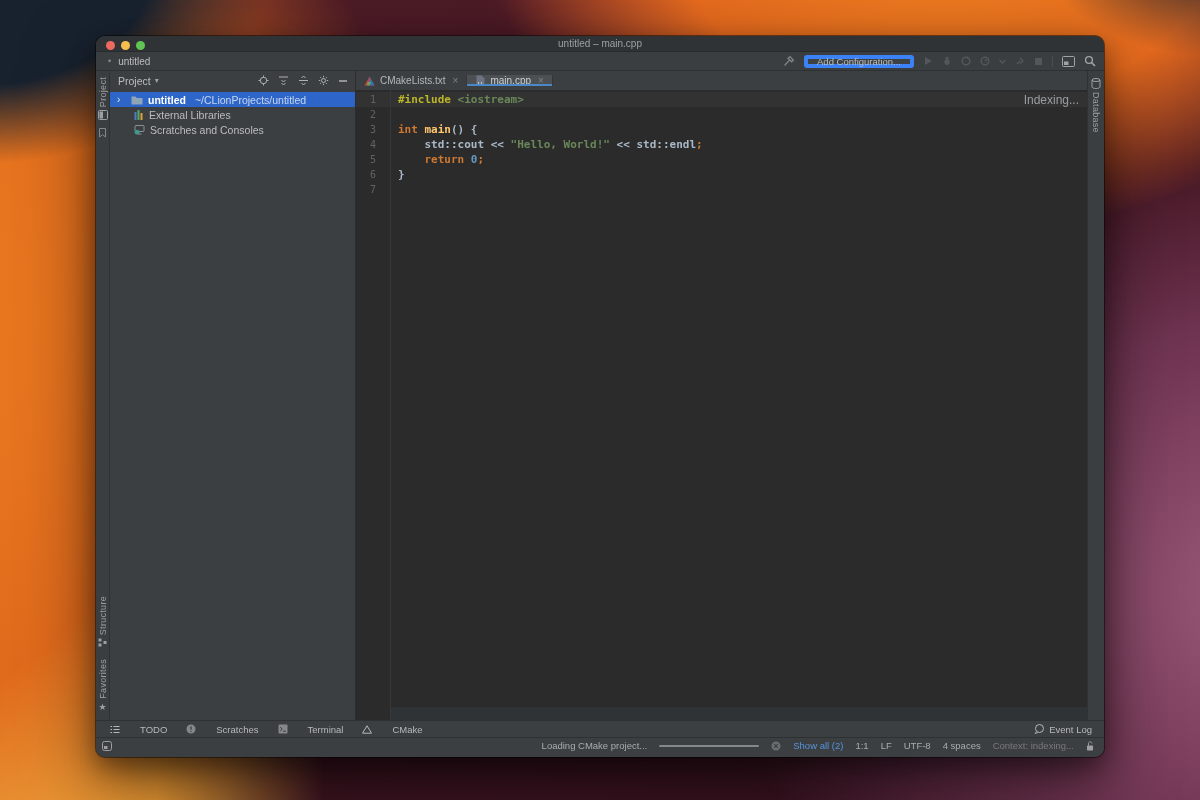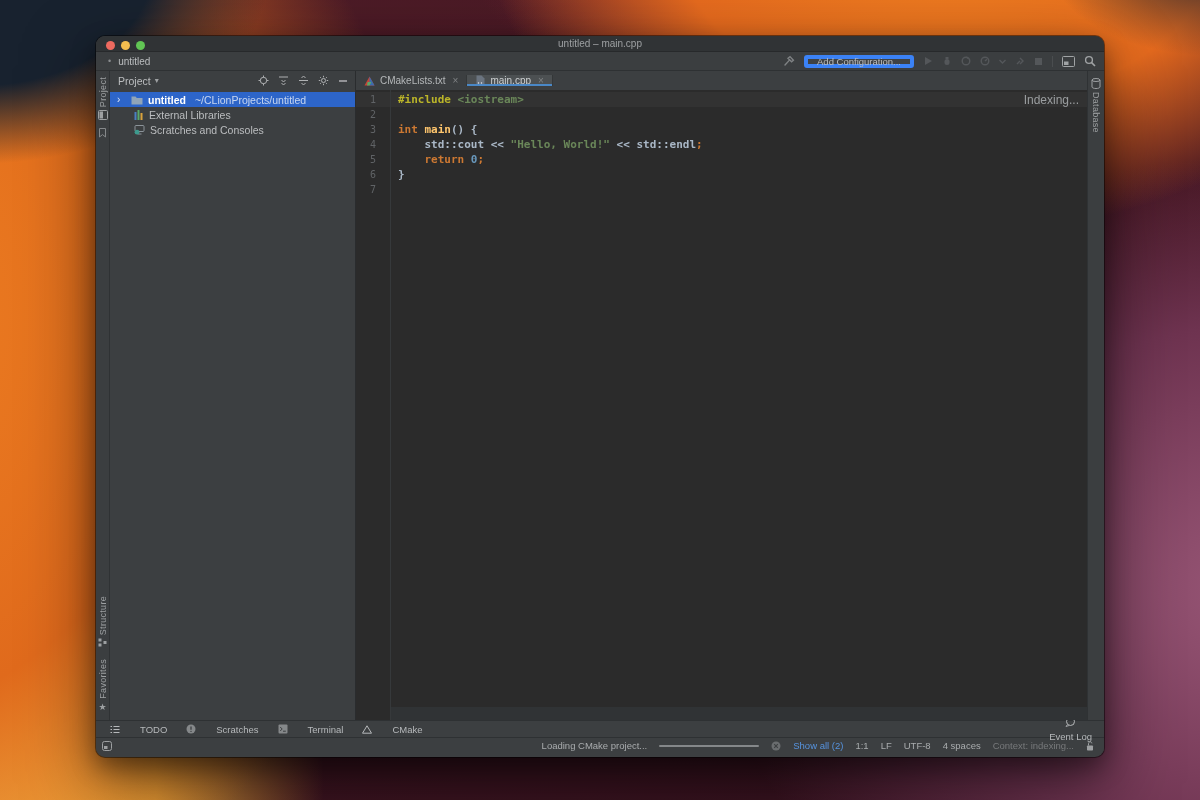--- a/index.html
+++ b/index.html
@@ -101,21 +101,21 @@
   .tk-plain     { color:#A9B7C6; }
   .indexing { position:absolute; top:3px; right:8px; font-family:"Liberation Sans",sans-serif;
     font-size:12px; font-weight:400; color:#9B9EA0; }
   .hscroll { position:absolute; left:35px; right:0; bottom:0; height:13px; background:#303335; }
 
   
   .bottombar { height:17px; background:#3C3F41; border-top:1px solid #2E3133;
     display:flex; align-items:center; padding:0 12px 0 14px; gap:19px;
     font-size:9.5px; color:#B6B9BB; }
   .tool-btn { display:flex; align-items:center; gap:20px; }
-  .eventlog { margin-left:auto; display:flex; align-items:center; gap:4px;flex-direction:column; }
+  .eventlog { margin-left:auto; display:flex; align-items:center; gap:4px; }
 
   
   .statusbar { height:16px; background:#3C3F41; border-top:1px solid #2E3133;
     display:flex; align-items:center; padding:0 10px 0 6px; gap:12px;
     font-size:9.5px; color:#A9ACAE; white-space:nowrap; }
   .sb-spacer { flex:1; }
   .progress-track { width:100px; height:2px; border-radius:1px; background:#85888A; }
   .sb-link { color:#5693DE; }
   .sb-dim { color:#77797B; }
 </style>

